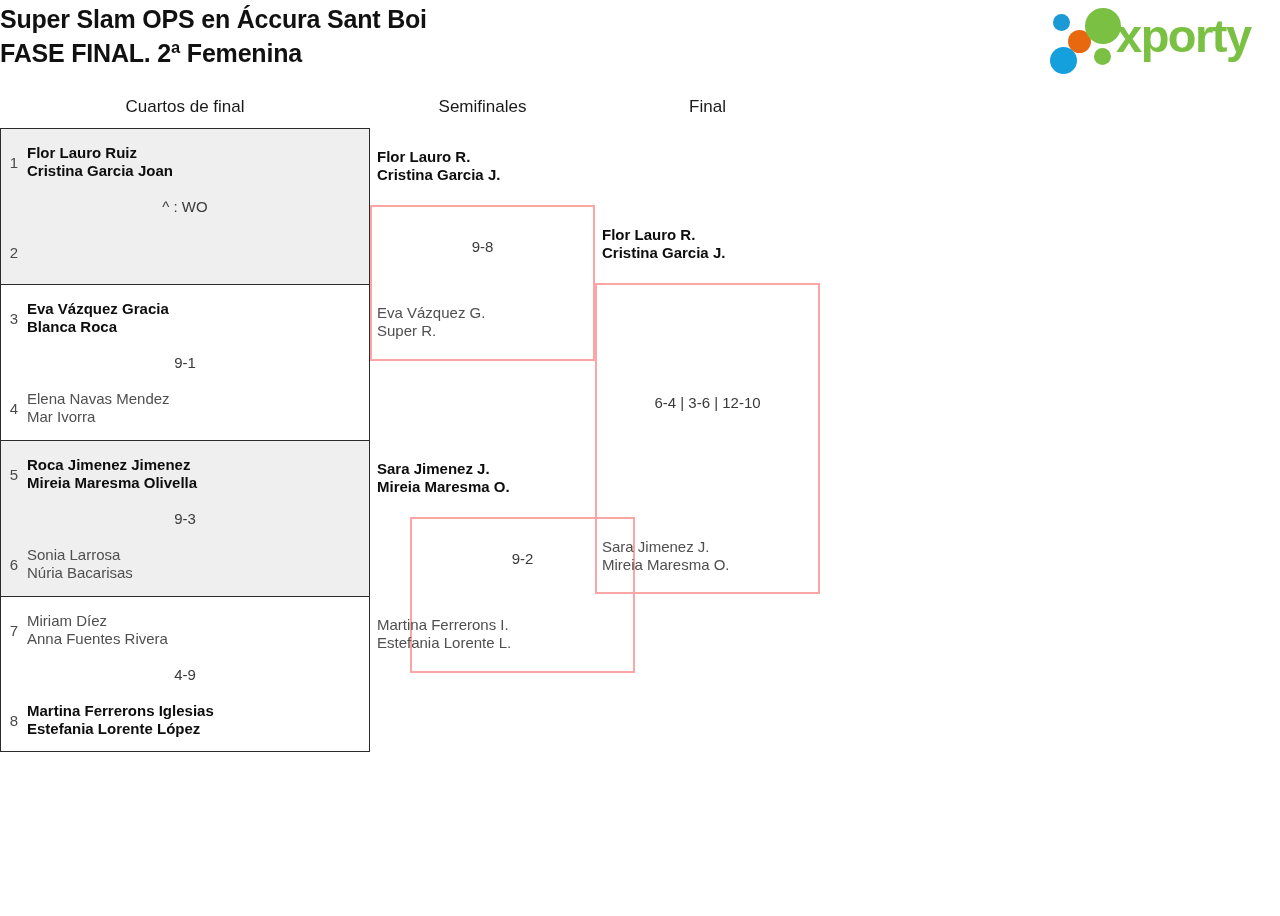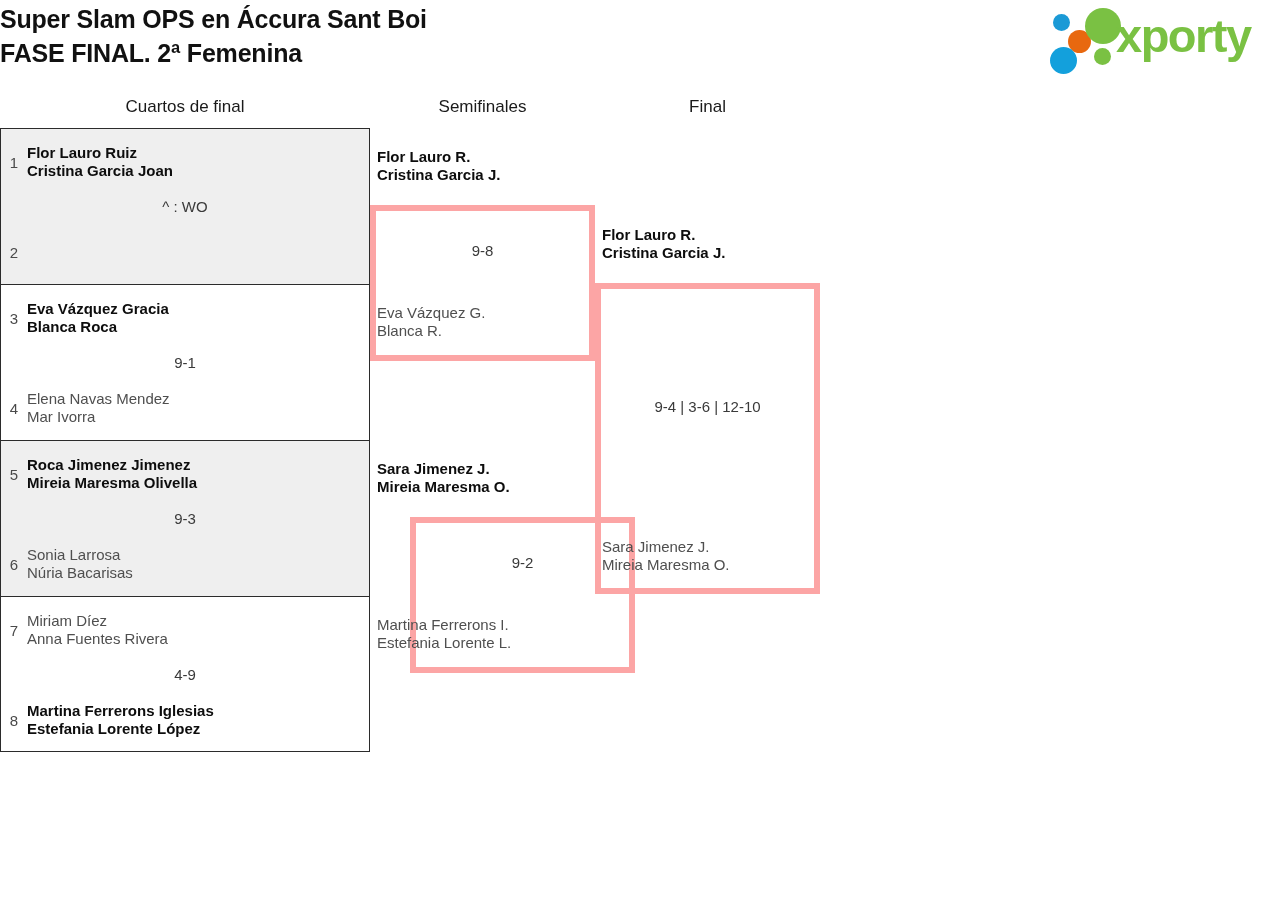--- a/index.html
+++ b/index.html
@@ -124,21 +124,21 @@
     left: 0; top: 69px;
     width: 368px;
     text-align: center;
     font-size: 15px;
     color: #3a3a3a;
   }
 
   
   .match-box {
     position: absolute;
-    border: 6px solid #fca5a5;
+    border: 2px solid #fca5a5;
     box-sizing: border-box;
     background: transparent;
   }
   #sf-box-0 { left: 370px; top: 205px; width: 225px; height: 156px; }
   #sf-box-1 { left: 370px; top: 517px; width: 225px; height: 156px; margin-left: 40px; }
   #f-box-0  { left: 595px; top: 283px; width: 225px; height: 311px; }
 
   .box-score {
     position: absolute;
     left: 0; width: 100%;
@@ -272,37 +272,37 @@
 
   <div class="match-box" id="sf-box-0">
     <div class="box-score">9-8</div>
   </div>
   <div class="adv-label winner" id="sf-top-0">
     <span class="nm">Flor Lauro R.</span>
     <span class="nm">Cristina Garcia J.</span>
   </div>
   <div class="adv-label loser" id="sf-bottom-0">
     <span class="nm">Eva Vázquez G.</span>
-    <span class="nm">Blanca R.</span>
+    <span class="nm">Super R.</span>
   </div>
 
   <div class="match-box" id="sf-box-1">
     <div class="box-score">9-2</div>
   </div>
   <div class="adv-label winner" id="sf-top-1">
     <span class="nm">Sara Jimenez J.</span>
     <span class="nm">Mireia Maresma O.</span>
   </div>
   <div class="adv-label loser" id="sf-bottom-1">
     <span class="nm">Martina Ferrerons I.</span>
     <span class="nm">Estefania Lorente L.</span>
   </div>
 
   <div class="match-box" id="f-box-0">
-    <div class="box-score">9-4 | 3-6 | 12-10</div>
+    <div class="box-score">6-4 | 3-6 | 12-10</div>
   </div>
   <div class="adv-label winner" id="f-top-0">
     <span class="nm">Flor Lauro R.</span>
     <span class="nm">Cristina Garcia J.</span>
   </div>
   <div class="adv-label loser" id="f-bottom-0">
     <span class="nm">Sara Jimenez J.</span>
     <span class="nm">Mireia Maresma O.</span>
   </div>
 

